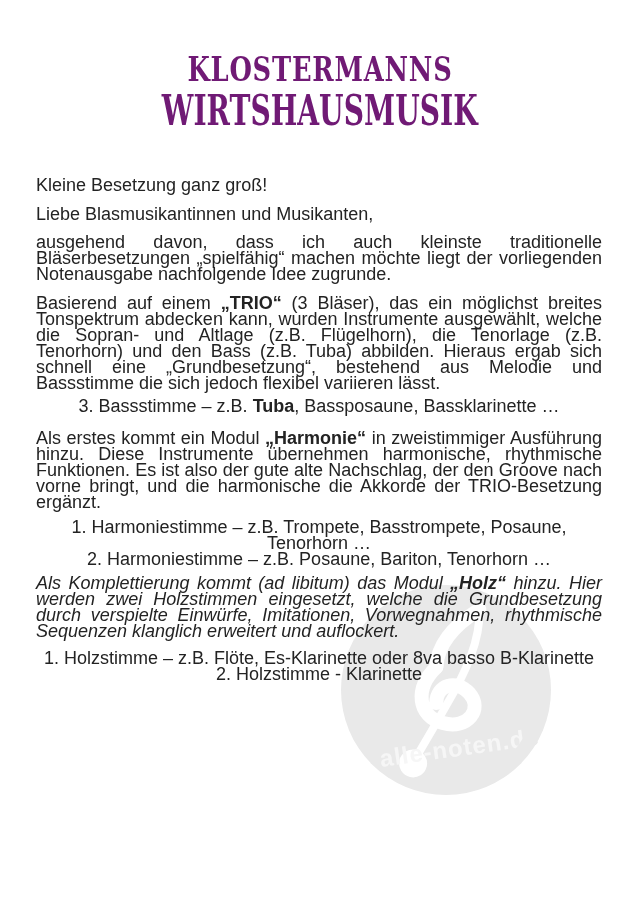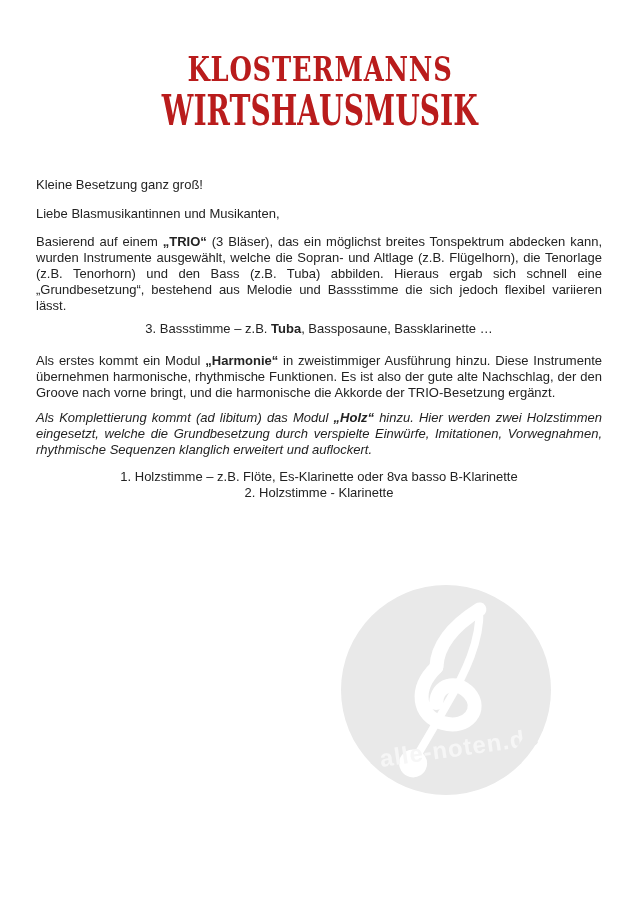--- a/index.html
+++ b/index.html
@@ -6,21 +6,21 @@
   body {
     width:640px; height:905px;
     background:#ffffff;
     font-family:"Liberation Sans", sans-serif;
     position:relative;
     overflow:hidden;
   }
   .page { position:absolute; inset:0; background:#ffffff; }
 
   
-  .masthead { position:relative; z-index:2; text-align:center; padding-top:53px; color:#b91c1c; }
+  .masthead { position:relative; z-index:2; text-align:center; padding-top:53px; color:#701a75; }
   .title-line1 {
     display:inline-block;
     font-family:"DejaVu Serif", serif;
     font-weight:700; font-size:33px; line-height:1;
     transform:scaleX(.78); transform-origin:50% 50%;
     letter-spacing:1px; white-space:nowrap;
   }
   .title-line2 {
     display:inline-block;
     font-family:"DejaVu Serif", serif;
@@ -29,21 +29,21 @@
     margin-top:4px; white-space:nowrap;
   }
   .masthead .row { display:block; }
 
   
   .content {
     position:relative; z-index:1;
     margin:45px 36px 0 36px;
     width:566px;
     color:#232323;
-    font-size:13px; line-height:16px;
+    font-size:18px; line-height:16px;
   }
   .content p { margin:0 0 13px 0; text-align:justify; }
   .content p.tight  { margin-bottom:7px; }
   .content p.roomy  { margin-bottom:17px; }
   .content p.mid    { margin-bottom:9px; }
   .content p.mid2   { margin-bottom:11px;font-style:italic; }
   .ilist { text-align:center; margin:0 0 13px 0; }
   .ilist.after-wide { margin-bottom:16px; }
   .ilist.snug { margin-bottom:8px; }
   strong { font-weight:700; }
@@ -87,30 +87,35 @@
     <span class="row"><span class="title-line1">KLOSTERMANNS</span></span>
     <span class="row"><span class="title-line2">WIRTSHAUSMUSIK</span></span>
   </header>
 
   <main class="content">
 
     <p>Kleine Besetzung ganz groß!</p>
 
     <p style="margin-bottom:12px;">Liebe Blasmusikantinnen und Musikanten,</p>
 
+    <p>ausgehend davon, dass ich auch kleinste traditionelle Bläserbesetzungen „spielfähig“ machen möchte liegt der vorliegenden Notenausgabe nachfolgende Idee zugrunde.</p>
 
     <p class="tight"><span>Basierend auf einem </span><strong>„TRIO“</strong><span> (3 Bläser), das ein möglichst breites Tonspektrum abdecken kann, wurden Instrumente ausgewählt, welche die Sopran- und Altlage (z.B. Flügelhorn), die Tenorlage (z.B. Tenorhorn) und den Bass (z.B. Tuba) abbilden. Hieraus ergab sich schnell eine „Grundbesetzung“, bestehend aus Melodie und Bassstimme die sich jedoch flexibel variieren lässt.</span></p>
 
     <div class="ilist after-wide">
       <div><span>3. Bassstimme – z.B. </span><strong>Tuba</strong><span>, Bassposaune, Bassklarinette …</span></div>
     </div>
 
 
     <p class="mid"><span>Als erstes kommt ein Modul </span><strong>„Harmonie“</strong><span> in zweistimmiger Ausführung hinzu. Diese Instrumente übernehmen harmonische, rhythmische Funktionen. Es ist also der gute alte Nachschlag, der den Groove nach vorne bringt, und die harmonische die Akkorde der TRIO-Besetzung ergänzt.</span></p>
 
+    <div class="ilist snug">
+      <div>1. Harmoniestimme – z.B. Trompete, Basstrompete, Posaune, Tenorhorn …</div>
+      <div>2. Harmoniestimme – z.B. Posaune, Bariton, Tenorhorn …</div>
+    </div>
 
     <p class="mid2"><span>Als Komplettierung kommt (ad libitum) das Modul </span><strong>„Holz“</strong><span> hinzu. Hier werden zwei Holzstimmen eingesetzt, welche die Grundbesetzung durch verspielte Einwürfe, Imitationen, Vorwegnahmen, rhythmische Sequenzen klanglich erweitert und auflockert.</span></p>
 
     <div class="ilist">
       <div>1. Holzstimme – z.B. Flöte, Es-Klarinette oder 8va basso B-Klarinette</div>
       <div>2. Holzstimme - Klarinette</div>
     </div>
 
   </main>
 </div>

